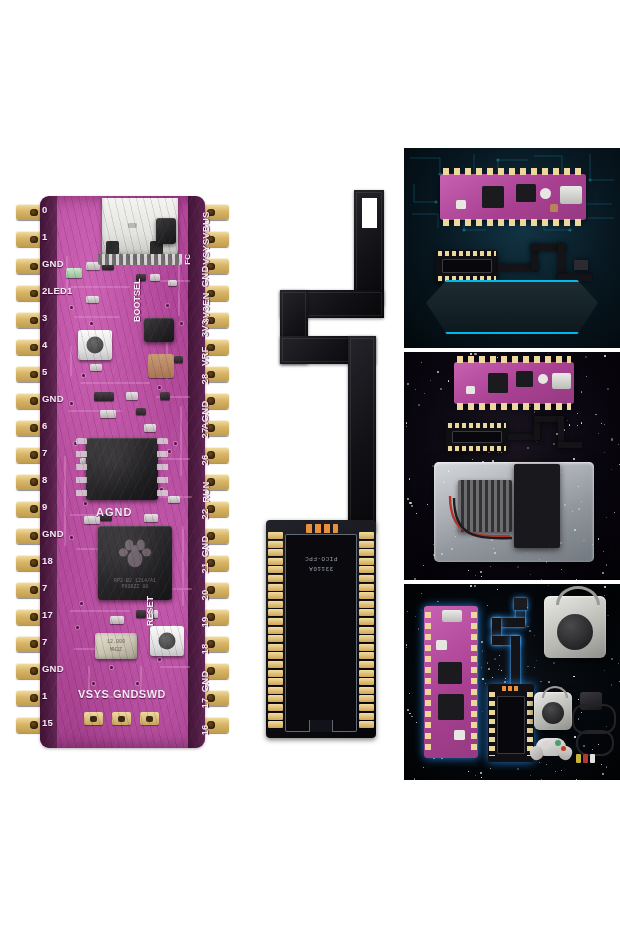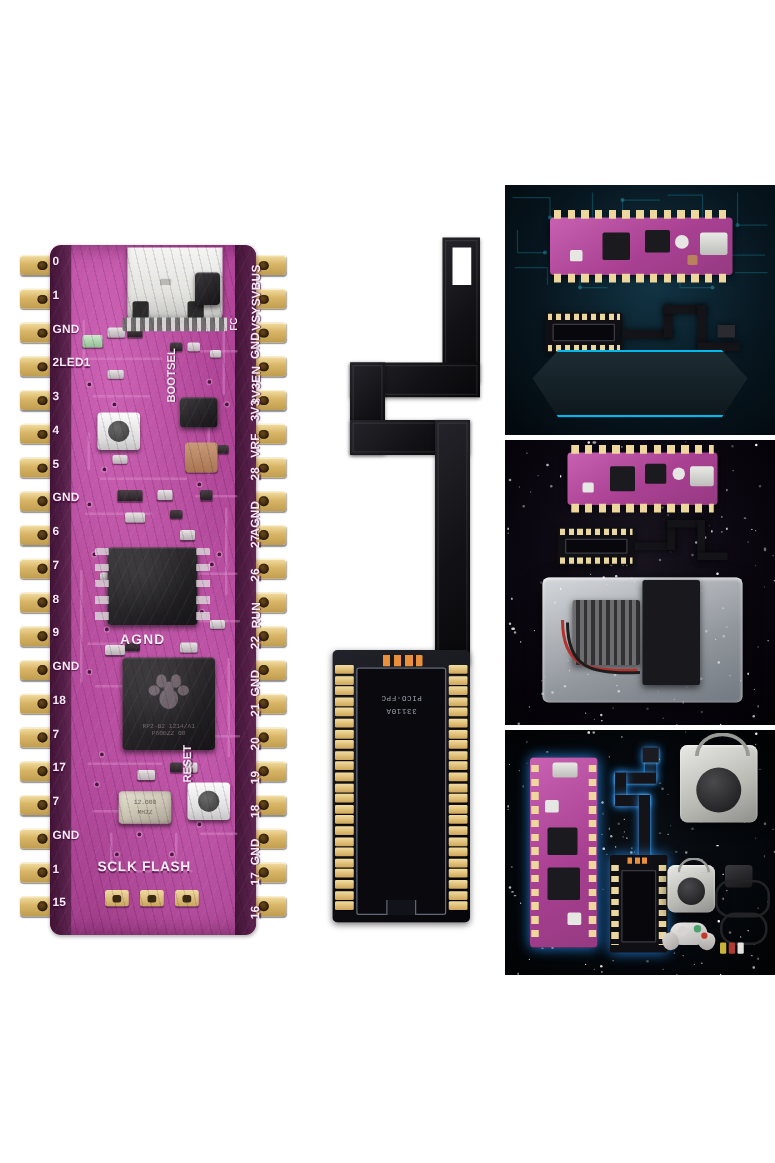--- a/index.html
+++ b/index.html
@@ -490,21 +490,21 @@
       <div class="xtal">
         <span>
           <b style="font-weight:400;display:block">12.000</b>
           <b style="font-weight:400;display:block">MH2Z</b>
         </span>
       </div>
 
       <div class="btn" style="left:110px;top:430px;"></div>
       <div class="silk" style="left:105px;top:430px;font-size:9px;transform:rotate(-90deg);transform-origin:0 0;">RESET</div>
 
-      <div class="silk" style="left:38px;top:492px;font-size:11px;letter-spacing:.5px;">SCLK FLASH</div>
+      <div class="silk" style="left:38px;top:492px;font-size:11px;letter-spacing:.5px;">VSYS GNDSWD</div>
       <div class="dpad" style="left:44px;top:516px;">
           <i></i>
         </div>
       <div class="dpad" style="left:72px;top:516px;">
           <i></i>
         </div>
       <div class="dpad" style="left:100px;top:516px;">
           <i></i>
         </div>
 

